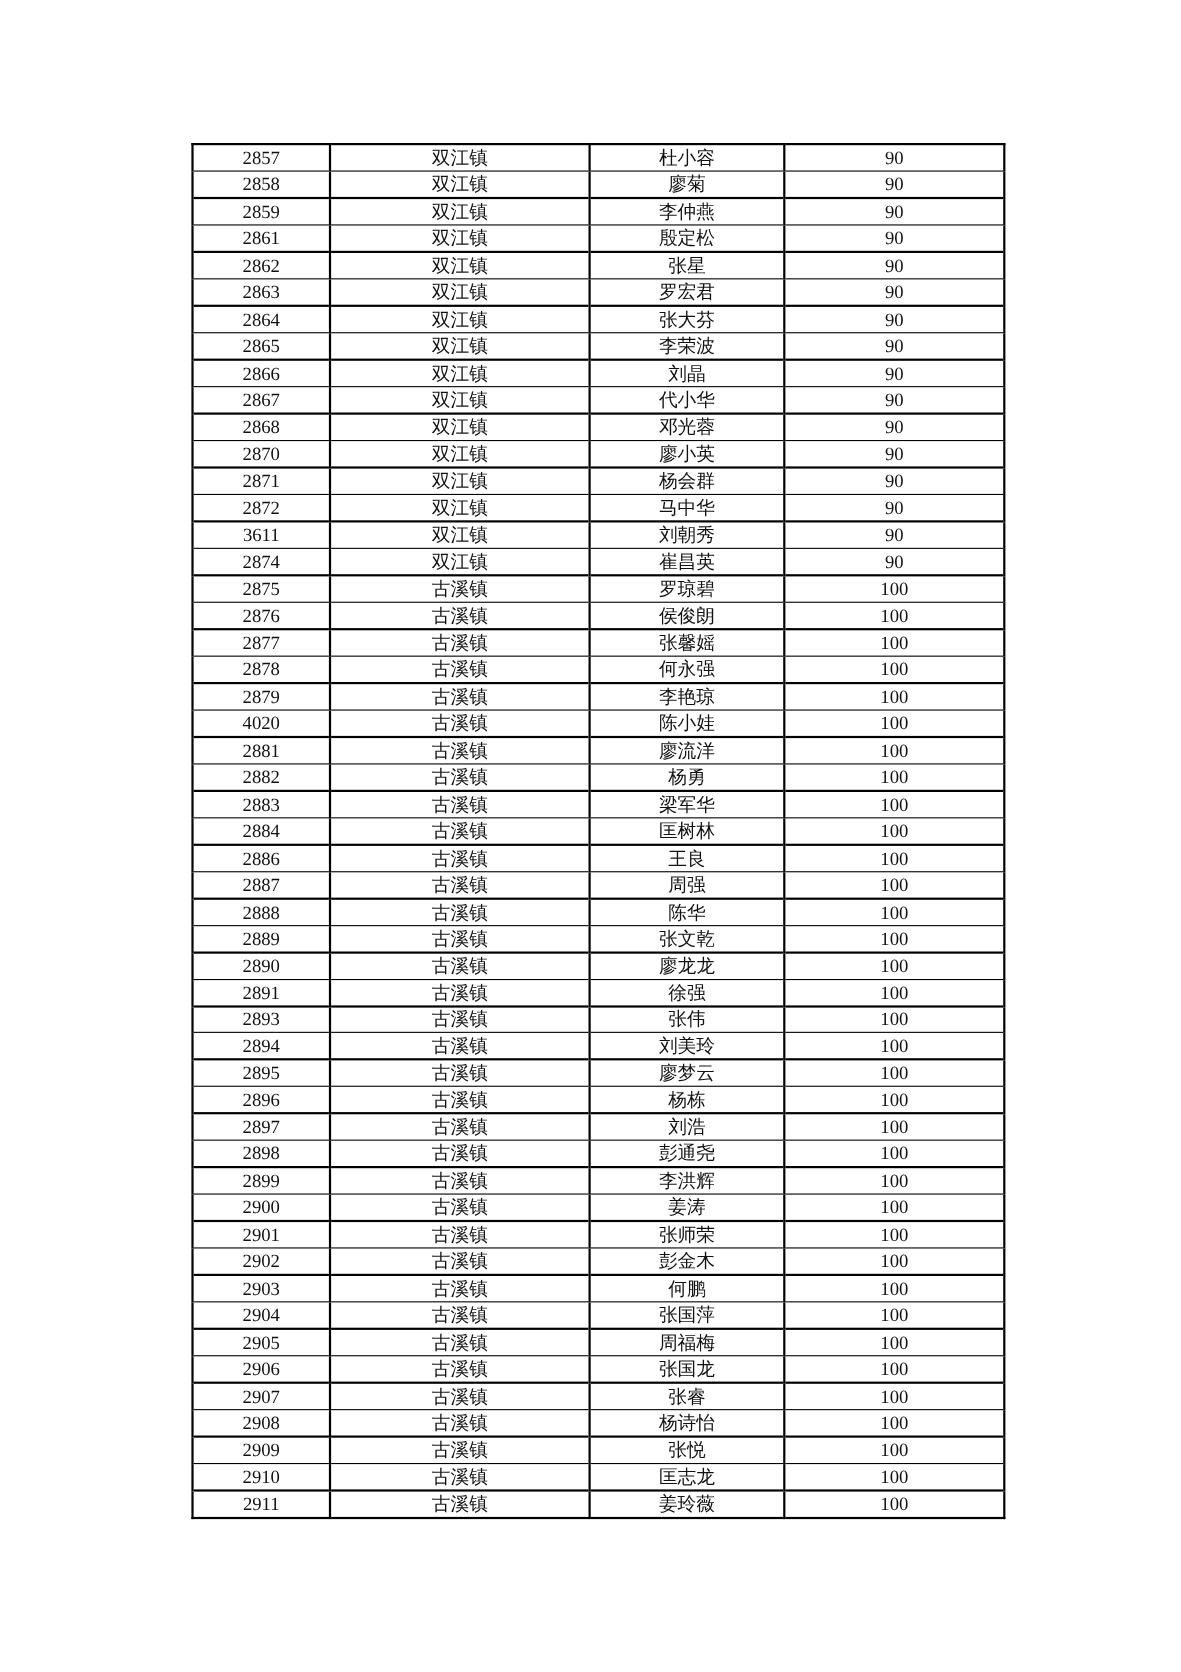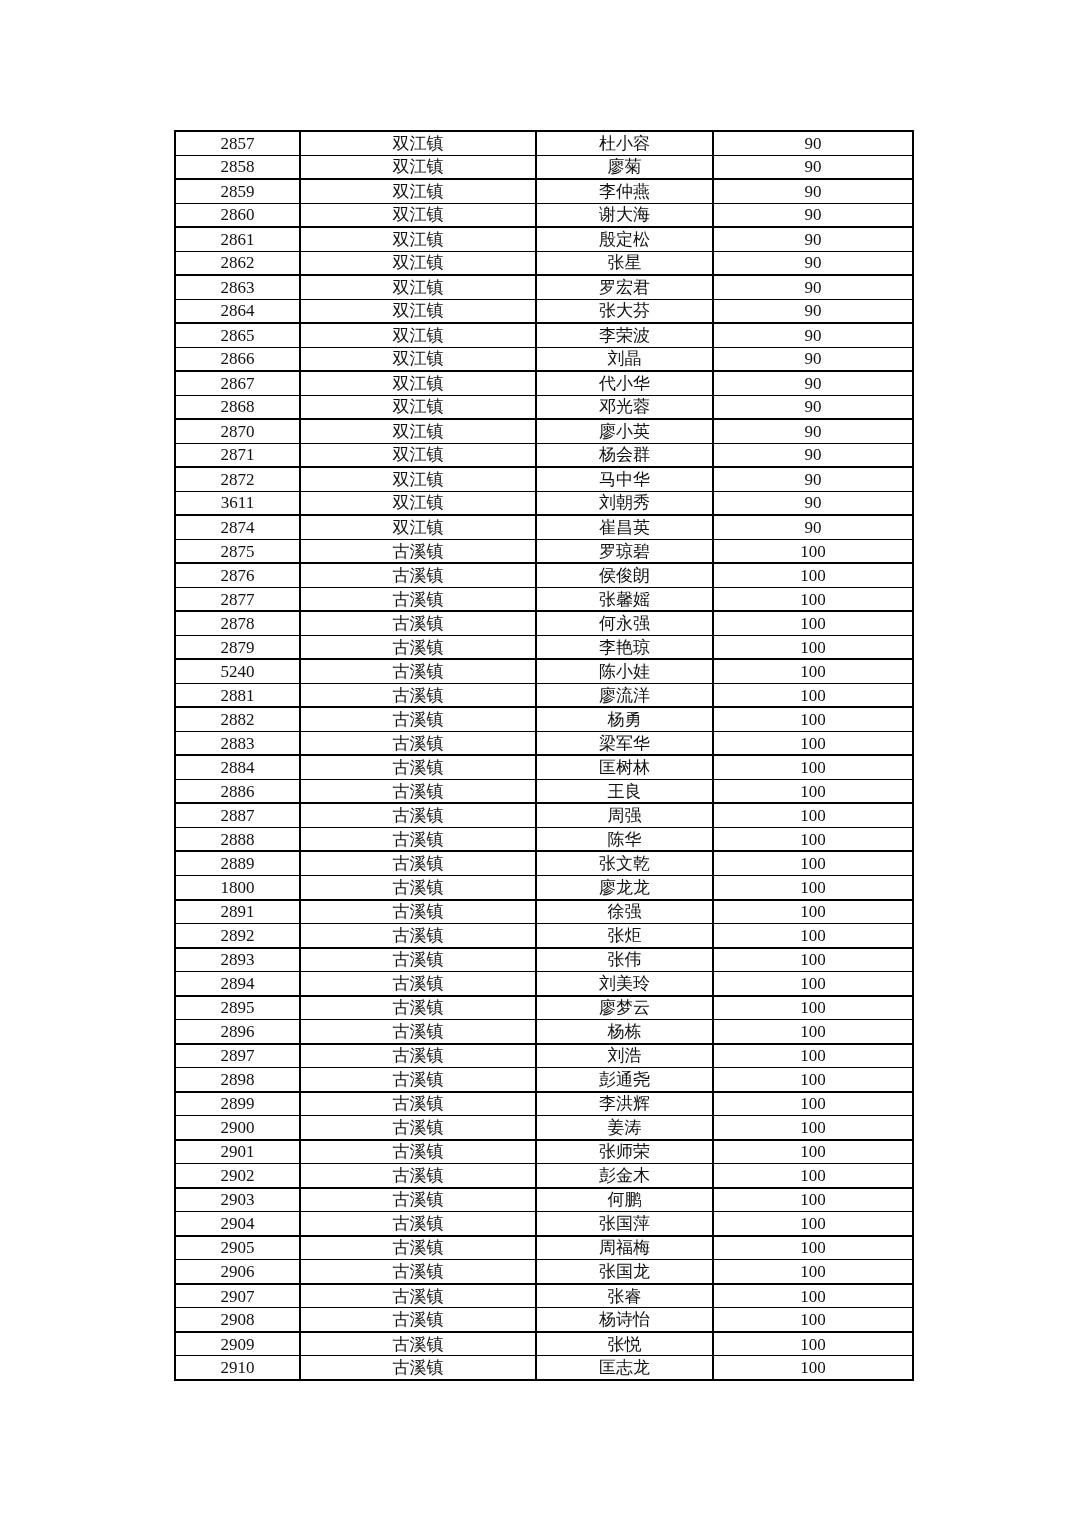--- a/index.html
+++ b/index.html
@@ -81,26 +81,20 @@
           <td>廖菊</td>
           <td>90</td>
         </tr>
         <tr>
           <td>2859</td>
           <td>双江镇</td>
           <td>李仲燕</td>
           <td>90</td>
         </tr>
         <tr>
-          <td>2860</td>
-          <td>双江镇</td>
-          <td>谢大海</td>
-          <td>90</td>
-        </tr>
-        <tr>
           <td>2861</td>
           <td>双江镇</td>
           <td>殷定松</td>
           <td>90</td>
         </tr>
         <tr>
           <td>2862</td>
           <td>双江镇</td>
           <td>张星</td>
           <td>90</td>
@@ -195,21 +189,21 @@
           <td>何永强</td>
           <td>100</td>
         </tr>
         <tr>
           <td>2879</td>
           <td>古溪镇</td>
           <td>李艳琼</td>
           <td>100</td>
         </tr>
         <tr>
-          <td>5240</td>
+          <td>4020</td>
           <td>古溪镇</td>
           <td>陈小娃</td>
           <td>100</td>
         </tr>
         <tr>
           <td>2881</td>
           <td>古溪镇</td>
           <td>廖流洋</td>
           <td>100</td>
         </tr>
@@ -249,38 +243,32 @@
           <td>陈华</td>
           <td>100</td>
         </tr>
         <tr>
           <td>2889</td>
           <td>古溪镇</td>
           <td>张文乾</td>
           <td>100</td>
         </tr>
         <tr>
-          <td>1800</td>
+          <td>2890</td>
           <td>古溪镇</td>
           <td>廖龙龙</td>
           <td>100</td>
         </tr>
         <tr>
           <td>2891</td>
           <td>古溪镇</td>
           <td>徐强</td>
           <td>100</td>
         </tr>
         <tr>
-          <td>2892</td>
-          <td>古溪镇</td>
-          <td>张炬</td>
-          <td>100</td>
-        </tr>
-        <tr>
           <td>2893</td>
           <td>古溪镇</td>
           <td>张伟</td>
           <td>100</td>
         </tr>
         <tr>
           <td>2894</td>
           <td>古溪镇</td>
           <td>刘美玲</td>
           <td>100</td>
@@ -372,17 +360,23 @@
         <tr>
           <td>2909</td>
           <td>古溪镇</td>
           <td>张悦</td>
           <td>100</td>
         </tr>
         <tr>
           <td>2910</td>
           <td>古溪镇</td>
           <td>匡志龙</td>
+          <td>100</td>
+        </tr>
+        <tr>
+          <td>2911</td>
+          <td>古溪镇</td>
+          <td>姜玲薇</td>
           <td>100</td>
         </tr>
       </tbody>
   </table>
 </div>
 
 </body></html>

